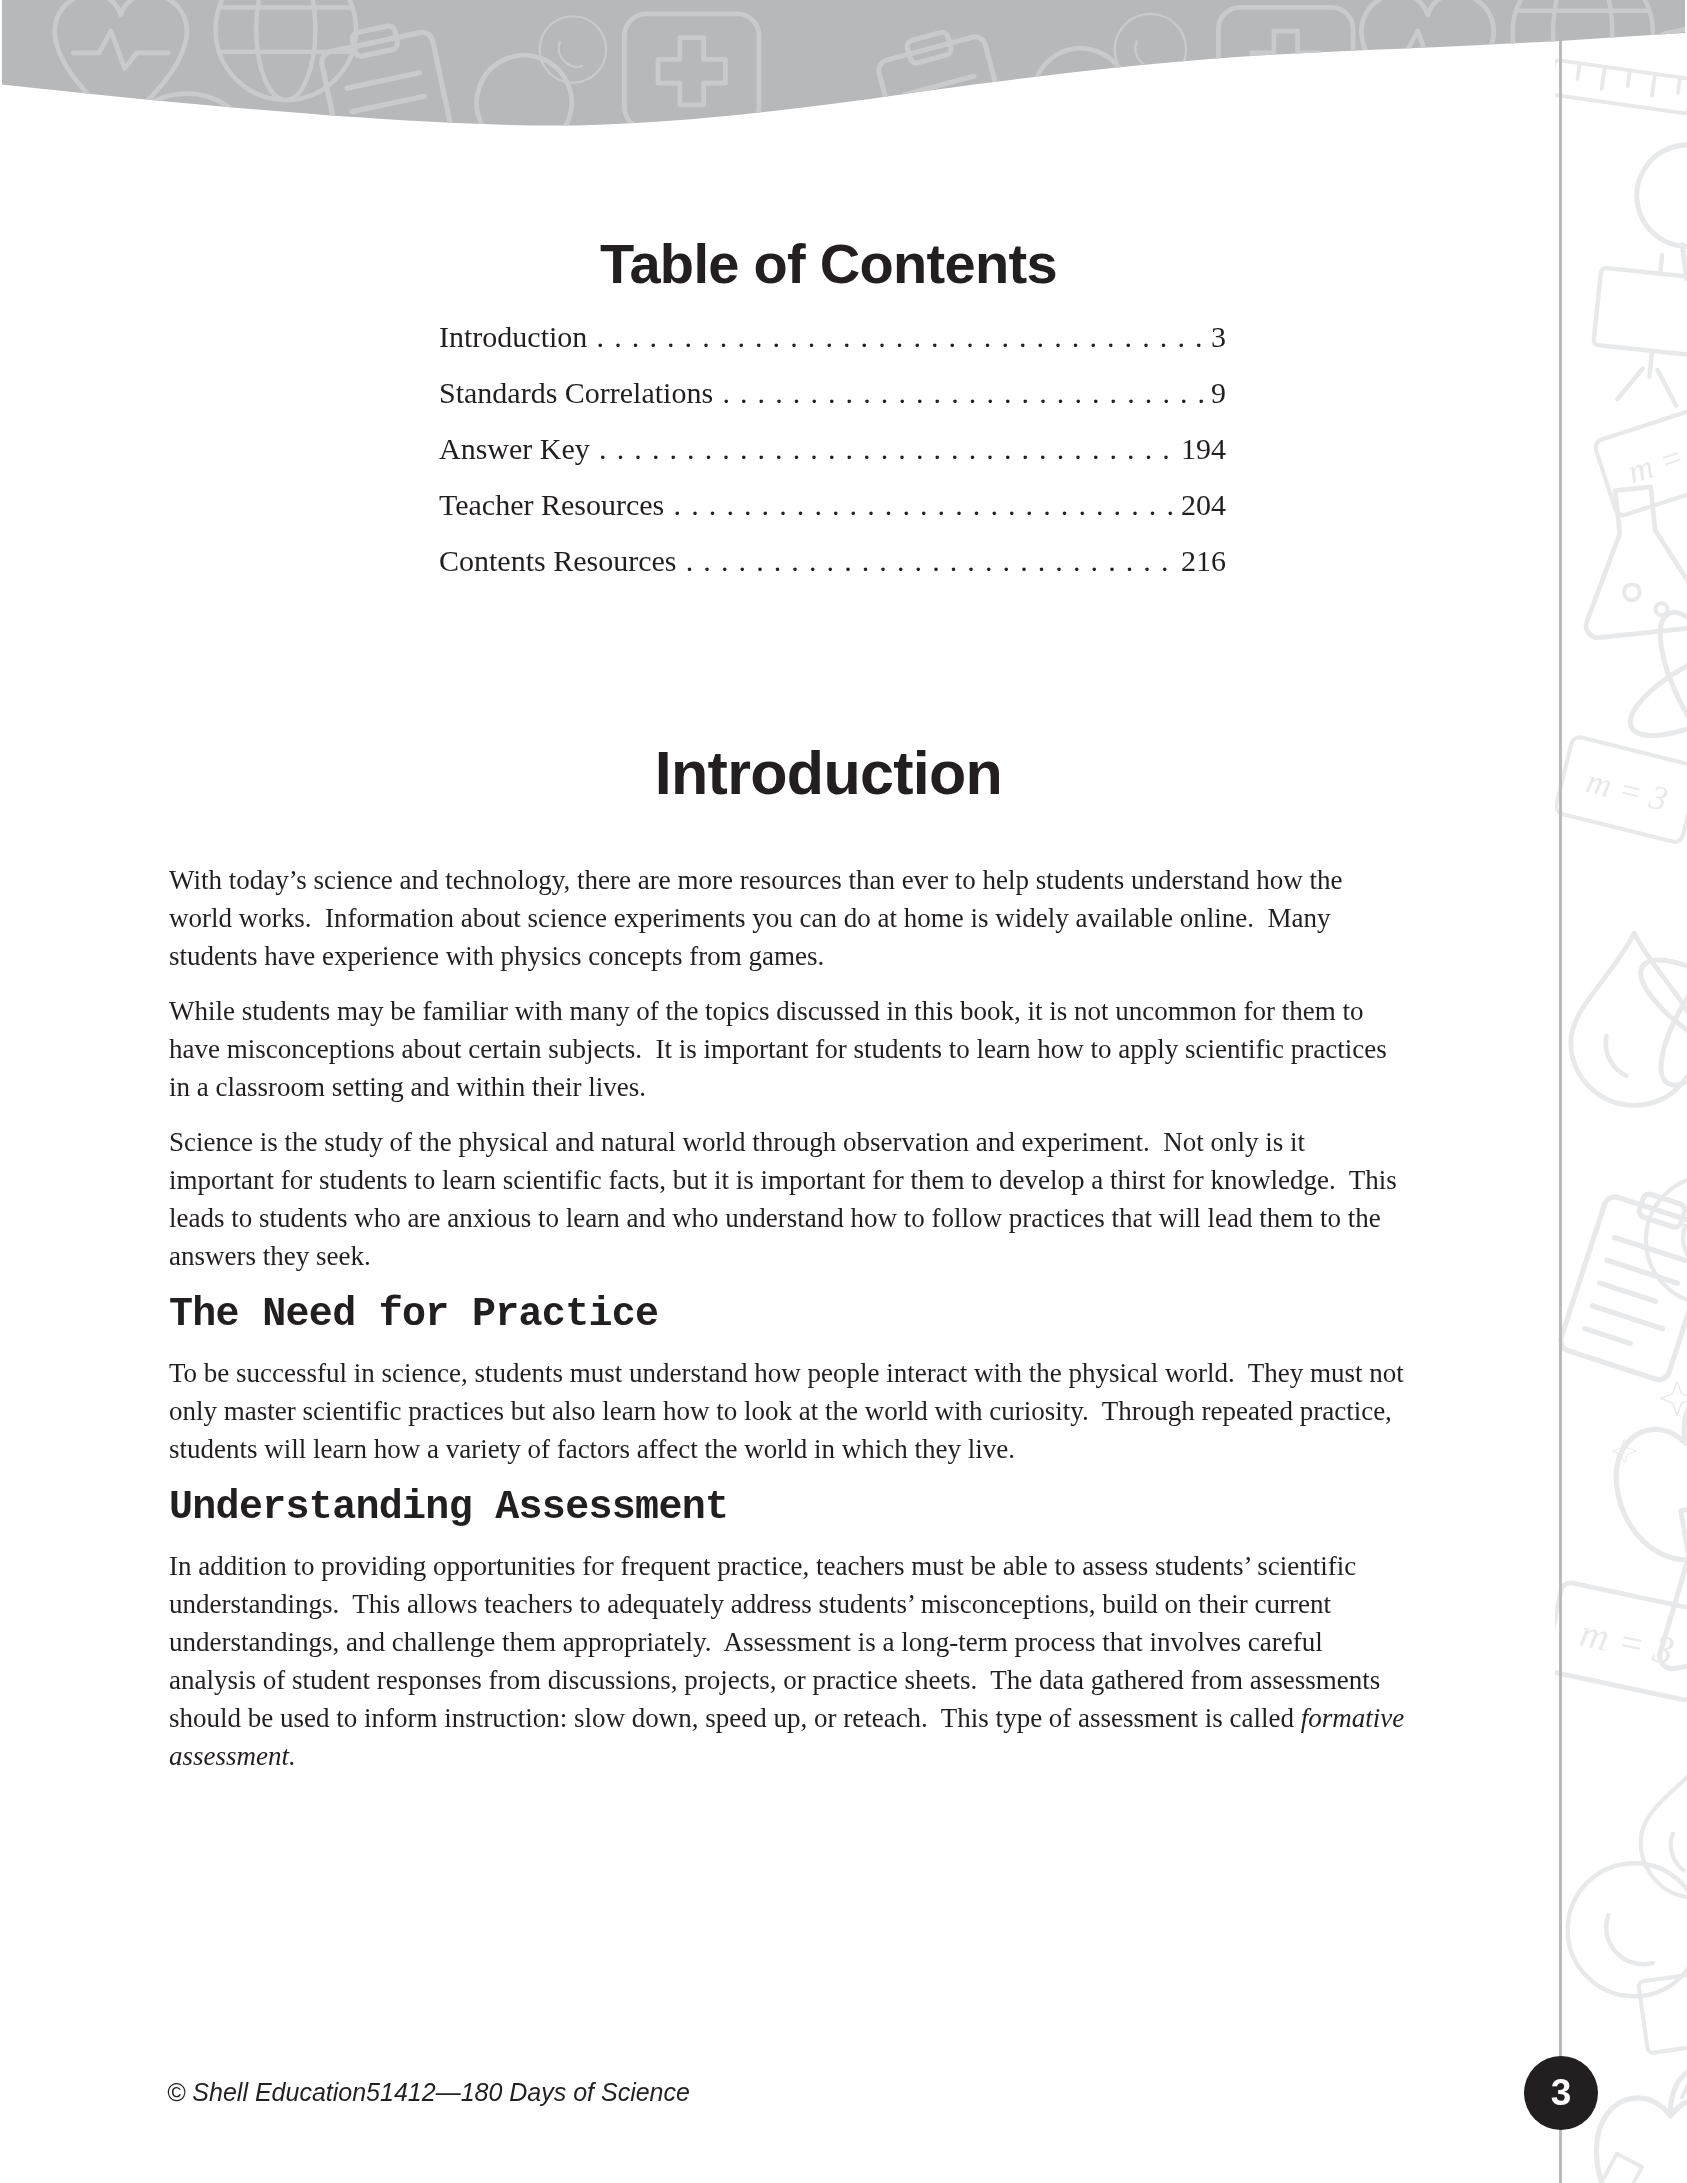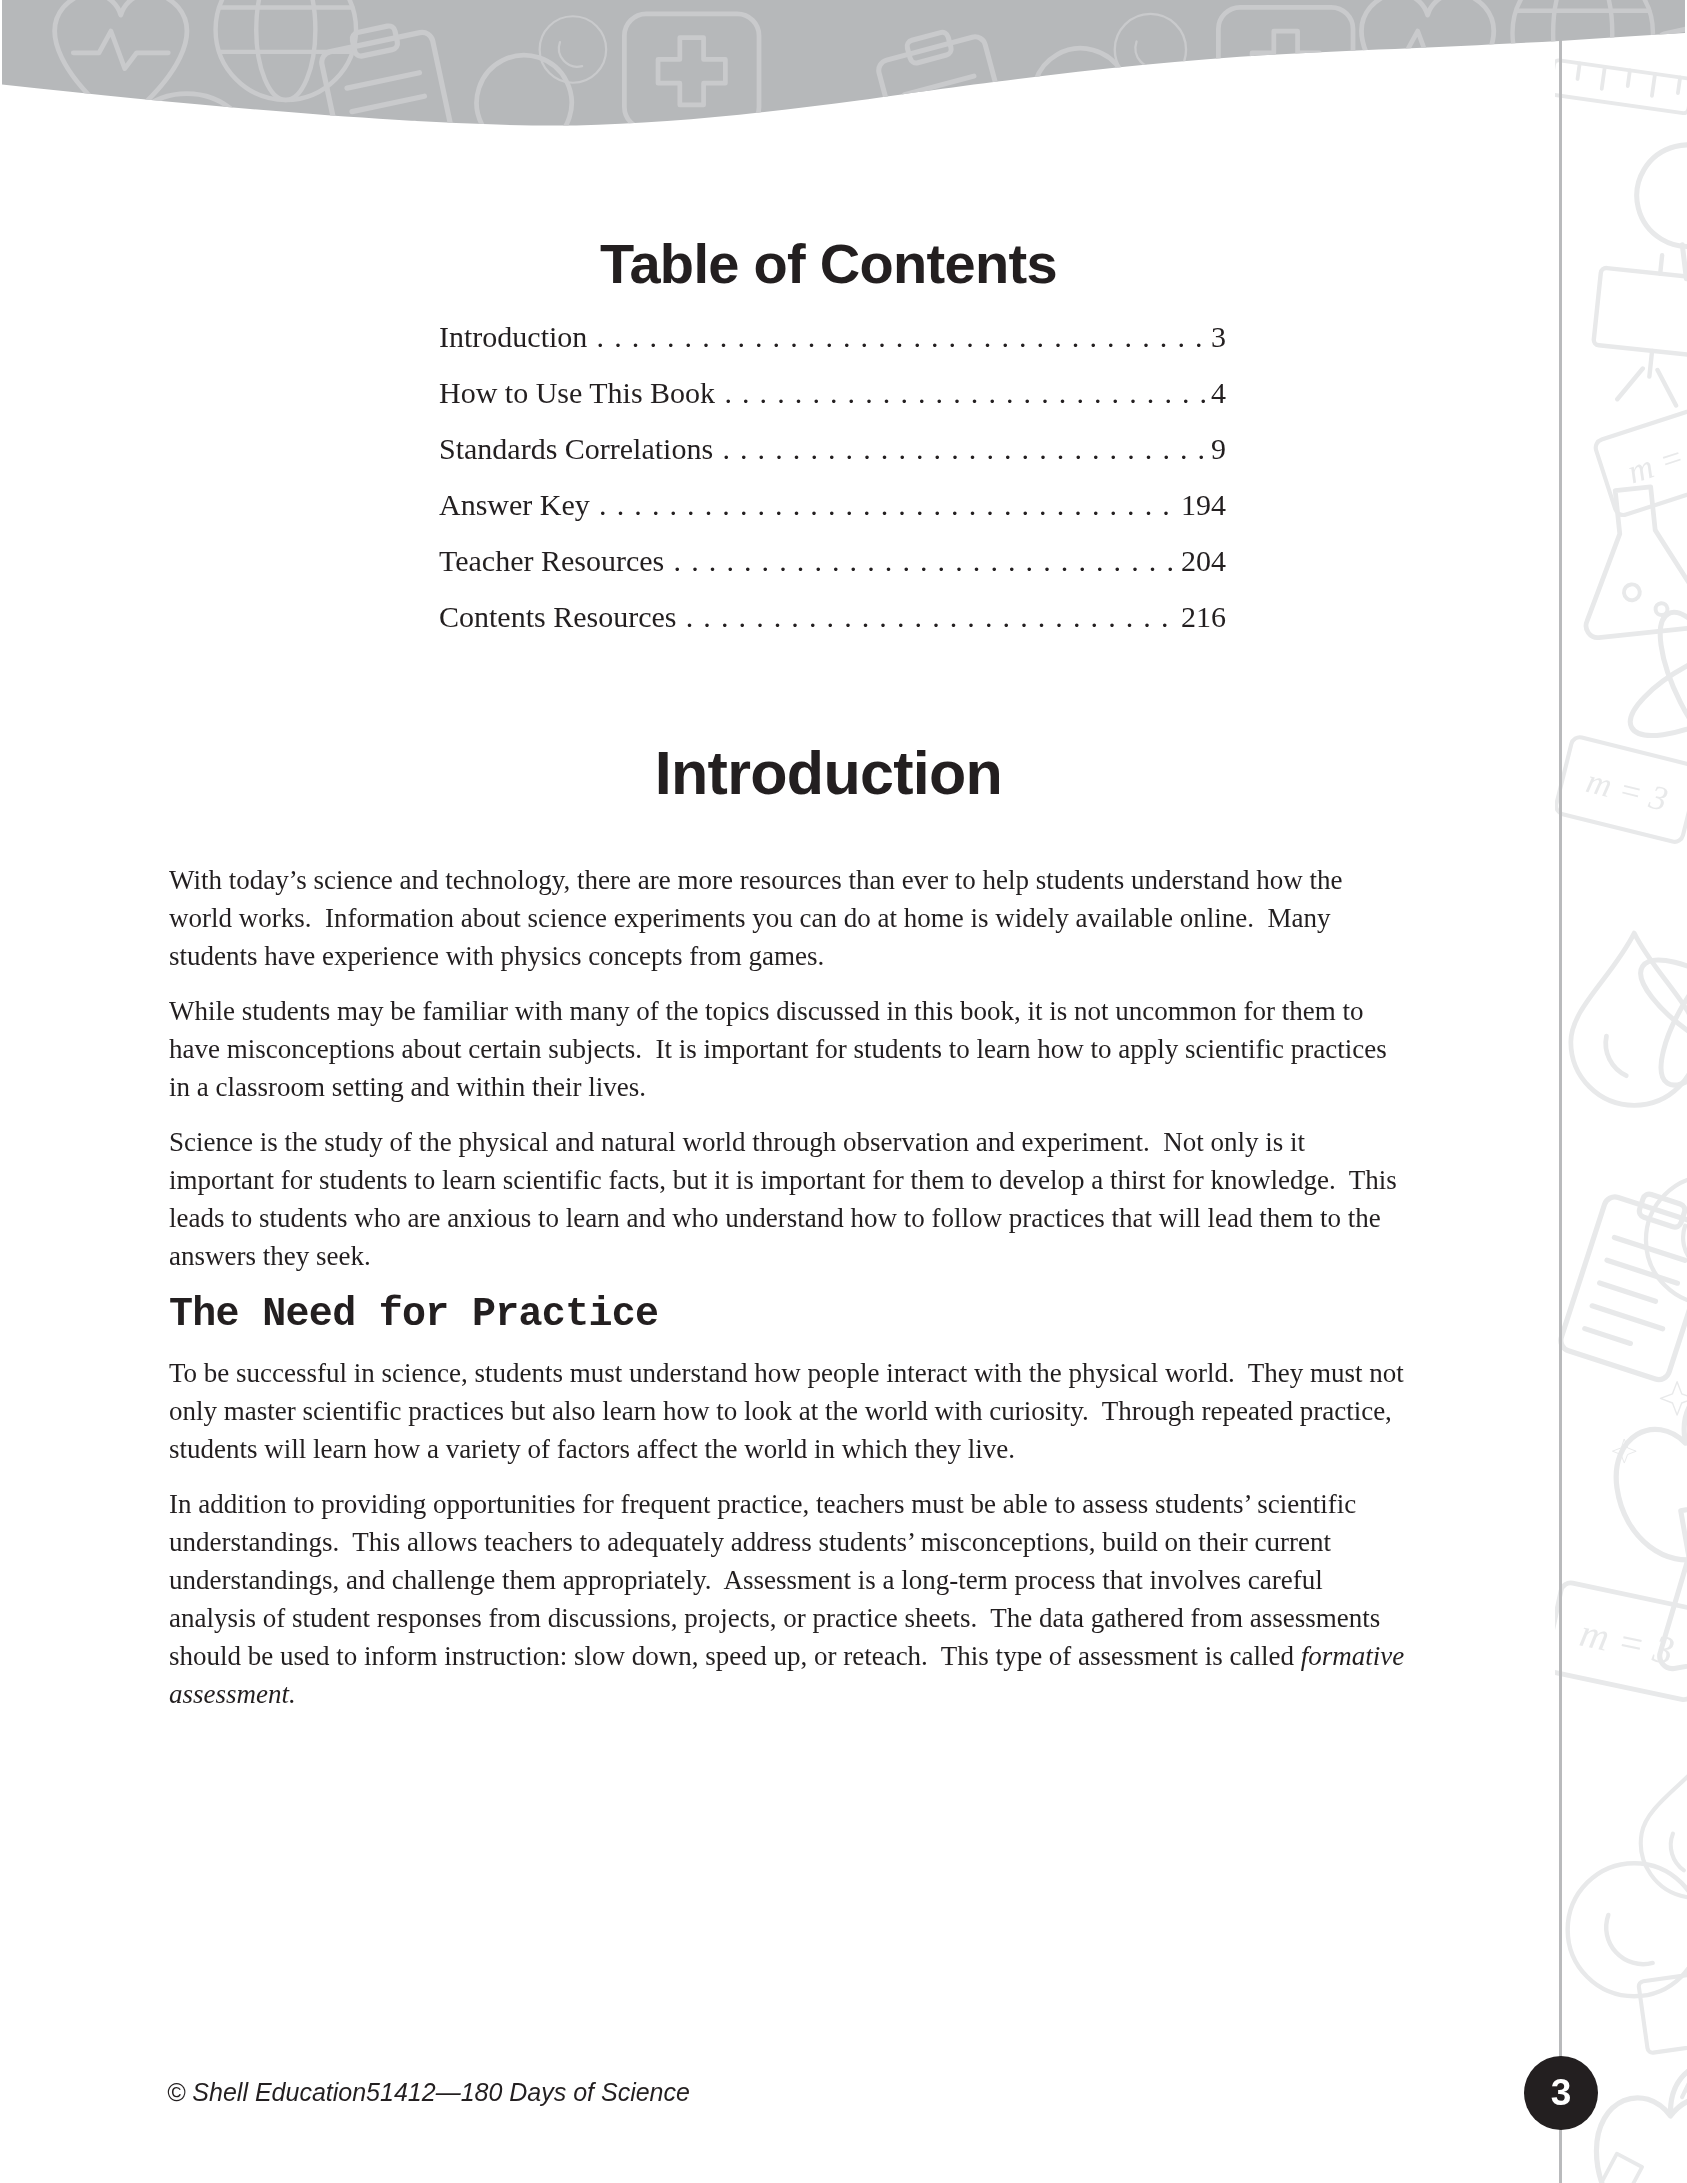--- a/index.html
+++ b/index.html
@@ -199,25 +199,20 @@
     <span class="big-title">Table of Contents</span>
   </div>
 
   <div class="toc-list">
     <div class="toc-row">
       <span class="toc-label">Introduction</span>
       <span class="toc-dots"></span>
       <span class="toc-page">3</span>
     </div>
     <div class="toc-row">
-      <span class="toc-label">How to Use This Book</span>
-      <span class="toc-dots"></span>
-      <span class="toc-page">4</span>
-    </div>
-    <div class="toc-row">
       <span class="toc-label">Standards Correlations</span>
       <span class="toc-dots"></span>
       <span class="toc-page">9</span>
     </div>
     <div class="toc-row">
       <span class="toc-label">Answer Key</span>
       <span class="toc-dots"></span>
       <span class="toc-page">194</span>
     </div>
     <div class="toc-row">
@@ -237,20 +232,21 @@
   </div>
 
   <div class="main-col">
     <p>With today’s science and technology, there are more resources than ever to help students understand how the world works.  Information about science experiments you can do at home is widely available online.  Many students have experience with physics concepts from games.</p>
     <p>While students may be familiar with many of the topics discussed in this book, it is not uncommon for them to have misconceptions about certain subjects.  It is important for students to learn how to apply scientific practices in a classroom setting and within their lives.</p>
     <p>Science is the study of the physical and natural world through observation and experiment.  Not only is it important for students to learn scientific facts, but it is important for them to develop a thirst for knowledge.  This leads to students who are anxious to learn and who understand how to follow practices that will lead them to the answers they seek.</p>
 
     <div class="sec-heading">The Need for Practice</div>
     <p>To be successful in science, students must understand how people interact with the physical world.  They must not only master scientific practices but also learn how to look at the world with curiosity.  Through repeated practice, students will learn how a variety of factors affect the world in which they live.</p>
 
+    <div class="sec-heading">Understanding Assessment</div>
     <p><span>In addition to providing opportunities for frequent practice, teachers must be able to assess students’ scientific understandings.  This allows teachers to adequately address students’ misconceptions, build on their current understandings, and challenge them appropriately.  Assessment is a long-term process that involves careful analysis of student responses from discussions, projects, or practice sheets.  The data gathered from assessments should be used to inform instruction: slow down, speed up, or reteach.  This type of assessment is called </span><em class="italic">formative assessment.</em></p>
   </div>
 
   <div class="footer">
     <span>© Shell Education</span>
     <span>51412—180 Days of Science</span>
   </div>
 
   <div class="page-circle">
     <span>3</span>

